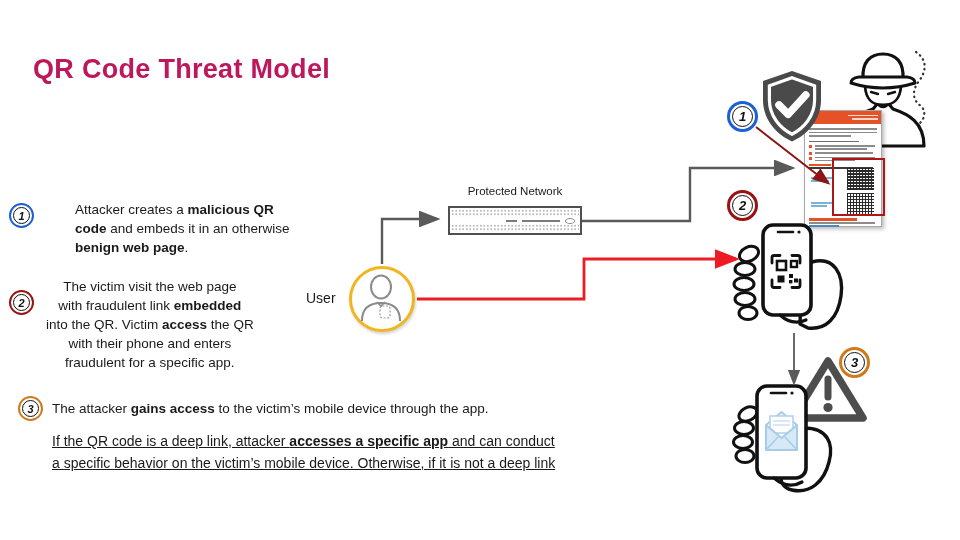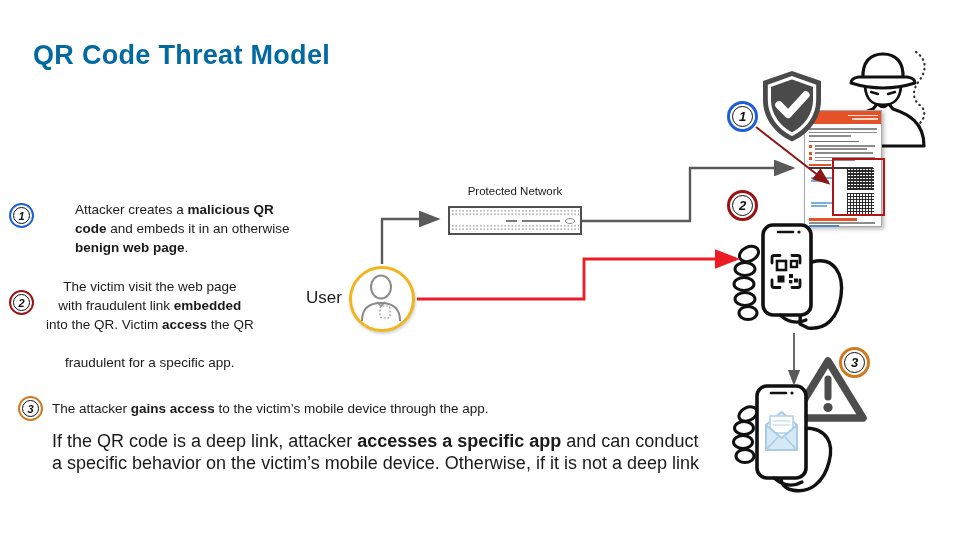--- a/index.html
+++ b/index.html
@@ -1,34 +1,34 @@
 <!DOCTYPE html>
 <html><head>
 <meta charset="utf-8">
 <style>
   html,body{margin:0;padding:0;background:#fff;}
   b{font-weight:bold;}
   .canvas{position:relative;width:960px;height:540px;background:#ffffff;overflow:hidden;
           font-family:"Liberation Sans",sans-serif;color:#1a1a1a;}
   .abs{position:absolute;}
-  .title{left:33px;top:40px;font-size:27px;font-weight:bold;letter-spacing:.3px;color:#0369a1;}
+  .title{left:33px;top:54px;font-size:27px;font-weight:bold;letter-spacing:.3px;color:#be185d;}
   .step-text{font-size:13.5px;line-height:19px;width:max-content;}
-  .closing{font-size:18px;line-height:21.5px;width:max-content;}
+  .closing{font-size:14px;line-height:21.5px;width:max-content;text-decoration:underline;}
   
   .badge{border-radius:50%;background:#fff;display:flex;align-items:center;justify-content:center;box-sizing:border-box;}
   .badge-inner{border-radius:50%;border:1.6px solid #111;display:flex;align-items:center;justify-content:center;
                font-style:italic;font-weight:600;color:#111;box-sizing:border-box;background:#fff;}
   .badge-sm{width:25px;height:25px;border:2.6px solid;}
   .badge-sm .badge-inner{width:17px;height:17px;font-size:11px;}
   .badge-lg{width:31px;height:31px;border:3px solid;}
   .badge-lg .badge-inner{width:21px;height:21px;font-size:13px;}
   .ring-blue{border-color:#1d5fd6;}
   .ring-darkred{border-color:#9c1111;}
   .ring-orange{border-color:#cf7a1d;}
-  .label-sm{font-size:17px;line-height:14px;}
+  .label-sm{font-size:14px;line-height:14px;}
   .netlabel{left:448px;top:185px;width:134px;text-align:center;font-size:11.5px;}
   .netbox{left:448px;top:206px;width:134px;height:29px;border:2px solid #4f4f4f;background:#fff;box-sizing:border-box;}
   .netdots{position:absolute;left:1px;right:1px;height:8px;
            background-image:radial-gradient(circle,#b9b9b9 .7px,transparent .9px);background-size:3.5px 3.5px;}
   .scanlabel{left:596px;top:282px;font-size:12px;line-height:14.5px;width:max-content;}
   .usercircle{left:349px;top:266px;width:66px;height:66px;border:3.5px solid #f2b51d;border-radius:50%;
               background:#fff;box-sizing:border-box;box-shadow:1px 2px 3px rgba(0,0,0,.18);}
   
   .doc{left:804px;top:110px;width:78px;height:117px;background:#fff;border:1px solid #a8a8a8;
        box-shadow:1.5px 2px 4px rgba(0,0,0,.28);box-sizing:border-box;}
@@ -49,21 +49,21 @@
   <div class="abs title">QR Code Threat Model</div>
 
   <div class="abs badge badge-sm ring-blue" style="left:9px;top:203px;">
     <div class="badge-inner">1</div>
   </div>
   <div class="abs step-text" style="left:46px;top:200px;margin-left:29px;"><span>Attacker creates a </span><b>malicious QR</b><br><b>code</b><span> and embeds it in an otherwise</span><br><b>benign web page</b><span>.</span></div>
 
   <div class="abs badge badge-sm ring-darkred" style="left:9px;top:290px;">
     <div class="badge-inner">2</div>
   </div>
-  <div class="abs step-text" style="left:46px;top:277px;text-align:center;"><span>The victim visit the web page</span><br><span>with fraudulent link </span><b>embedded</b><br><span>into the QR. Victim </span><b>access</b><span> the QR</span><br><br><span>fraudulent for a specific app.</span></div>
+  <div class="abs step-text" style="left:46px;top:277px;text-align:center;"><span>The victim visit the web page</span><br><span>with fraudulent link </span><b>embedded</b><br><span>into the QR. Victim </span><b>access</b><span> the QR</span><br><span>with their phone and enters</span><br><span>fraudulent for a specific app.</span></div>
 
   <div class="abs badge badge-sm ring-orange" style="left:18px;top:396px;">
     <div class="badge-inner">3</div>
   </div>
   <div class="abs step-text" style="left:52px;top:399px;"><span>The attacker </span><b>gains access</b><span> to the victim’s mobile device through the app.</span></div>
 
   <div class="abs closing" style="left:52px;top:431px;"><span>If the QR code is a deep link, attacker </span><b>accesses a specific app</b><span> and can conduct</span><br><span>a specific behavior on the victim’s mobile device. Otherwise, if it is not a deep link</span><br></div>
 
   <div class="abs label-sm" style="left:306px;top:291px;">User</div>
   <div class="abs usercircle">

